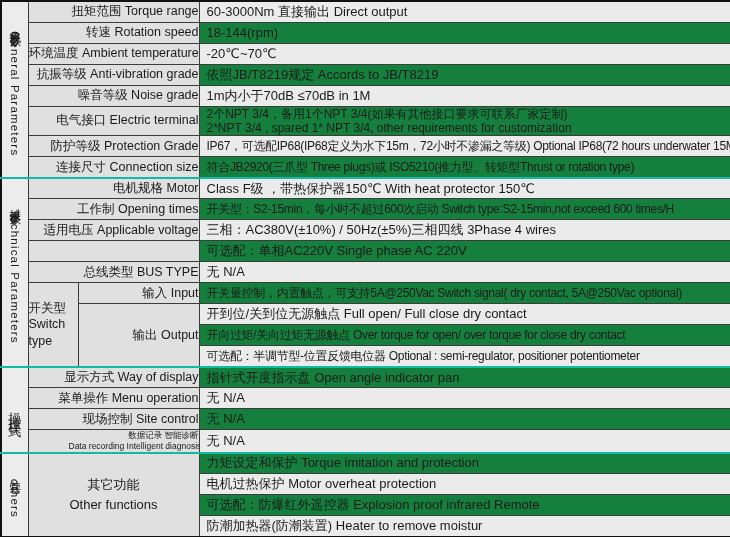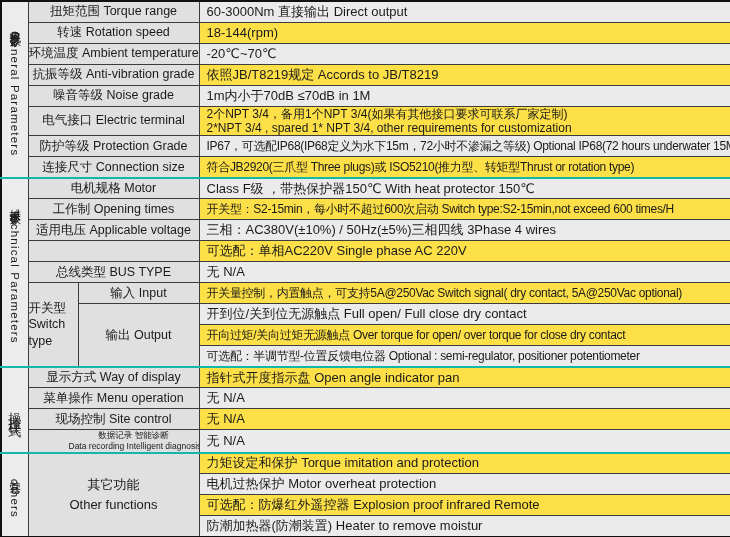--- a/index.html
+++ b/index.html
@@ -28,40 +28,40 @@
     text-orientation:mixed;
     text-align:center;
     font-size:11.5px;
     letter-spacing:1.2px;
     line-height:27px;
   }
   td.side-op{font-size:13px;letter-spacing:4px;}
   
   td.name{
     background:#e0e0e0;
-    text-align:center;
+    text-align:right;
     font-size:12.5px;
     white-space:nowrap;
   }
   td.name .tiny{font-size:8.5px;line-height:1.25;white-space:nowrap;padding-left:40px;}
   td.swg{
     background:#e0e0e0;
     text-align:left;
     font-size:12.5px;
     line-height:1.3;
   }
   td.other-fn{
     background:#e0e0e0;
     text-align:center;
     font-size:13px;
     line-height:1.5;
   }
   
   td.val{
-    background:#fde047;
+    background:#15803d;
     font-size:13px;
     padding-left:7px;padding-right:3px;
     white-space:nowrap;
   }
   td.val.g{background:#ebebeb;}
   td.val.long{font-size:12px;letter-spacing:-0.3px;}
   td.val .tiny{font-size:12px;line-height:1.2;white-space:nowrap;}
 </style>
 </head>
 <body>

